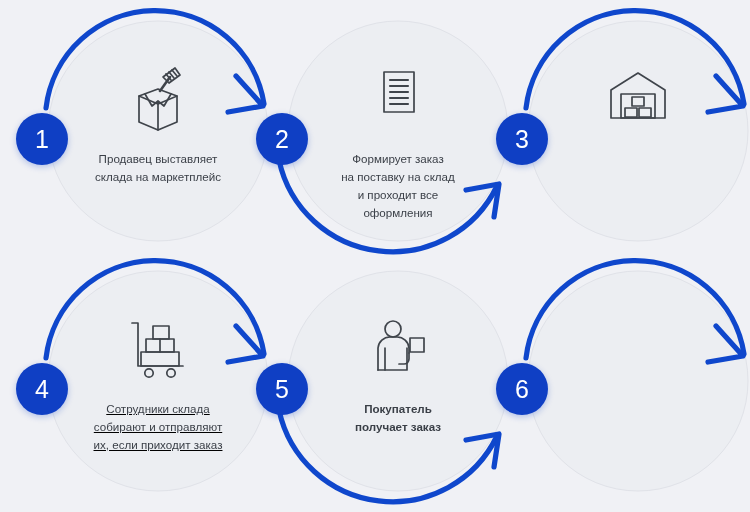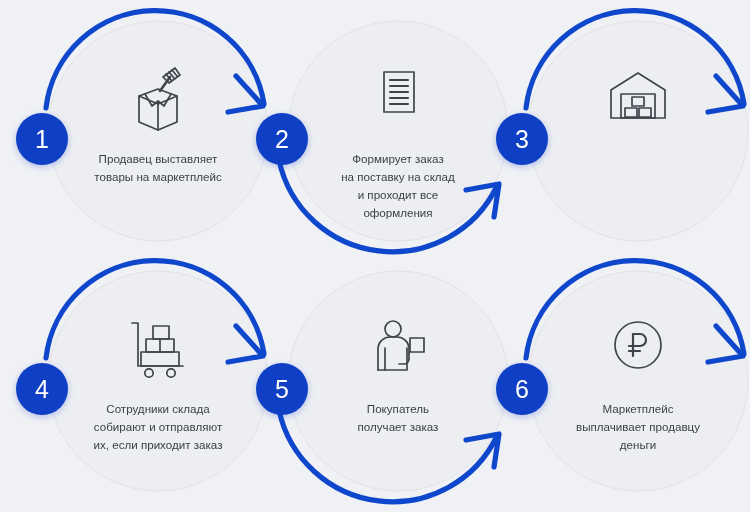--- a/index.html
+++ b/index.html
@@ -82,21 +82,21 @@
           <path d="M20,32 L20,58 L39,66 L58,58 L58,32"></path>
           <path d="M39,40 L39,66"></path>
           <path d="M26,30 L33,42 L39,37 L45,42 L52,30"></path>
           <path d="M41,27 L51,13" stroke-width="2.6"></path>
           <path d="M44,13 L56,4 L61,11 L50,19 Z"></path>
           <path d="M47,10 L52,16 M50,8 L55,14 M53,6 L58,12"></path>
         </g>
       </svg>
     </div>
     <div class="caption">Продавец выставляет
-товары на маркетплейс</div>
+склада на маркетплейс</div>
   </div>
 
   <div class="node" style="left:256px;top:113px;">
     <span>2</span>
   </div>
   <div class="cell" style="left:293px;top:60px;">
     <div class="icon-wrap">
       <svg width="78" height="74" viewBox="0 0 78 74">
         <g class="gl">
           <rect x="25" y="8" width="30" height="40"></rect>
@@ -123,21 +123,21 @@
           <rect x="26" y="44" width="12" height="9"></rect>
           <rect x="40" y="44" width="12" height="9"></rect>
         </g>
       </svg>
     </div>
   </div>
 
   <div class="node" style="left:16px;top:363px;">
     <span>4</span>
   </div>
-  <div class="cell" style="left:53px;top:310px;">
+  <div class="cell" style="left:53px;top:310px;text-decoration:underline;">
     <div class="icon-wrap">
       <svg width="78" height="74" viewBox="0 0 78 74">
         <g class="gl">
           <path d="M13,9 H19 V52 H64"></path>
           <rect x="22" y="38" width="38" height="14"></rect>
           <rect x="27" y="25" width="28" height="13"></rect>
           <rect x="34" y="12" width="16" height="13"></rect>
           <path d="M41,25 V38"></path>
           <circle cx="30" cy="59" r="4.2"></circle>
           <circle cx="52" cy="59" r="4.2"></circle>
@@ -145,47 +145,34 @@
       </svg>
     </div>
     <div class="caption">Сотрудники склада
 собирают и отправляют
 их, если приходит заказ</div>
   </div>
 
   <div class="node" style="left:256px;top:363px;">
     <span>5</span>
   </div>
-  <div class="cell" style="left:293px;top:310px;">
+  <div class="cell" style="left:293px;top:310px;font-weight:bold;">
     <div class="icon-wrap">
       <svg width="78" height="74" viewBox="0 0 78 74">
         <g class="gl">
           <circle cx="34" cy="15" r="8"></circle>
           <path d="M19,56 V34 a12,12 0 0 1 12,-11 h7 a12,12 0 0 1 12,11 v5"></path>
           <path d="M19,56 h7 V34"></path>
           <path d="M26,56 h22 V34"></path>
           <path d="M50,39 v6 a5,5 0 0 1 -5,5 h-5"></path>
           <rect x="51" y="24" width="14" height="14"></rect>
         </g>
       </svg>
     </div>
     <div class="caption">Покупатель
 получает заказ</div>
   </div>
 
   <div class="node" style="left:496px;top:363px;">
     <span>6</span>
   </div>
-  <div class="cell" style="left:533px;top:310px;">
-    <div class="icon-wrap">
-      <svg width="78" height="74" viewBox="0 0 78 74">
-        <g class="gl">
-          <circle cx="39" cy="31" r="23"></circle>
-          <path d="M34,42 V20 h7 a6,6 0 0 1 0,12 h-11 M30,37 h11" stroke-width="2.2"></path>
-        </g>
-      </svg>
-    </div>
-    <div class="caption">Маркетплейс
-выплачивает продавцу
-деньги</div>
-  </div>
 
 </div>
 
 </body></html>

